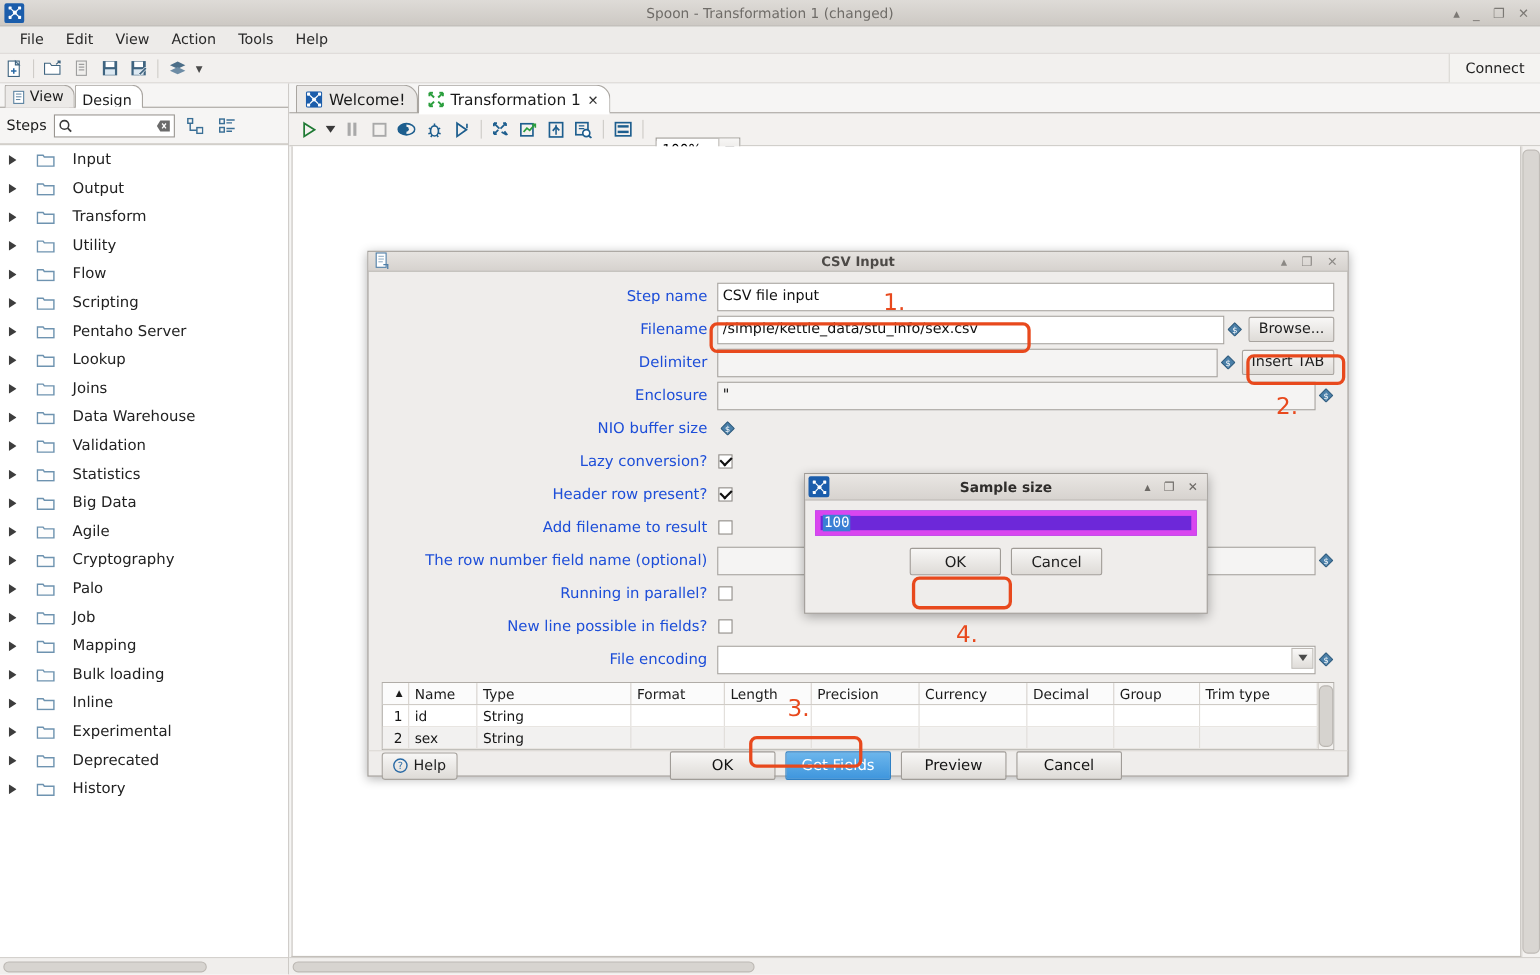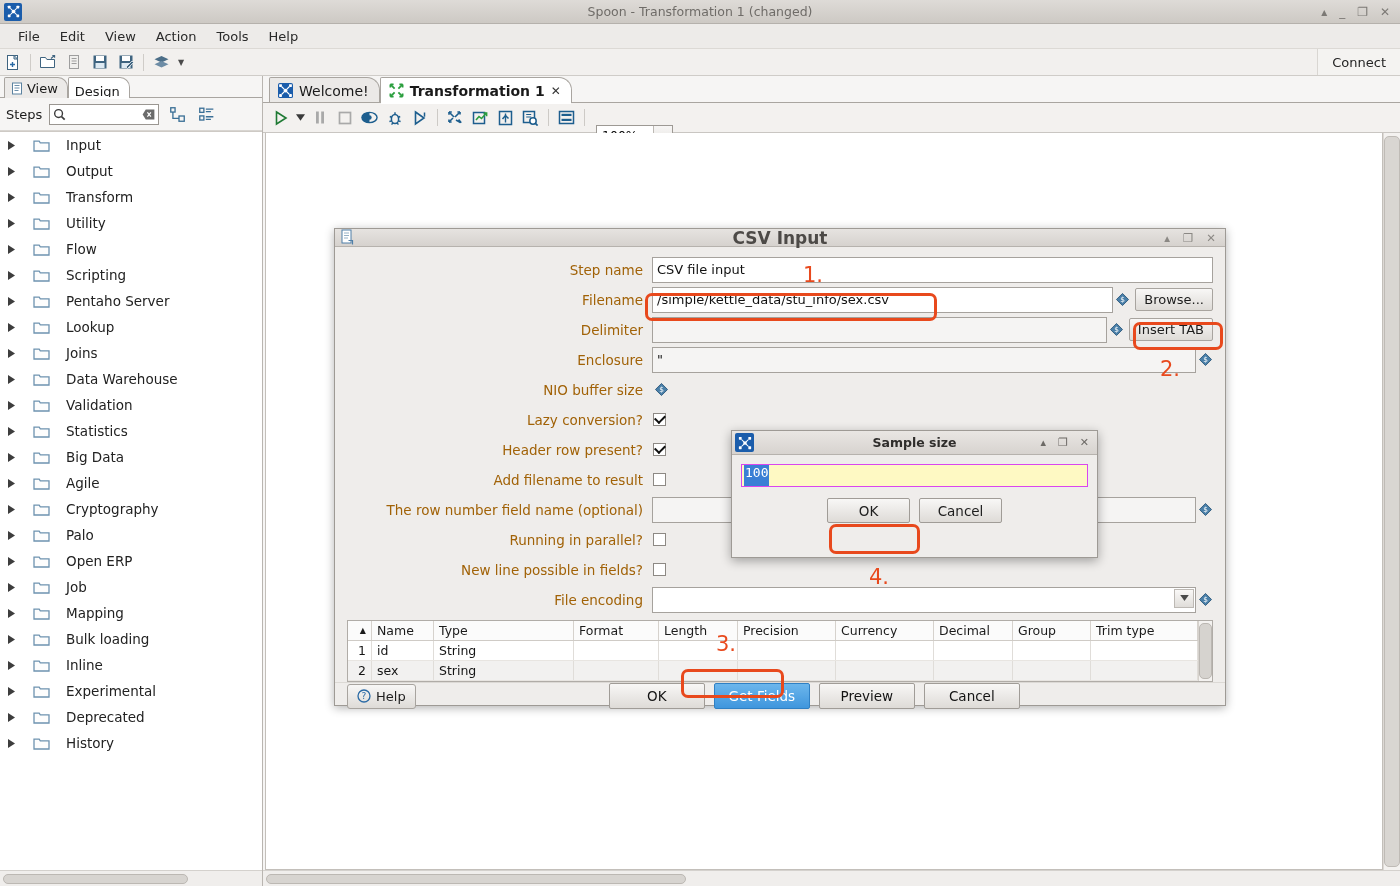--- a/index.html
+++ b/index.html
@@ -121,21 +121,21 @@
   #ed-tabs { height:27px; display:flex; align-items:flex-end; padding-left:6px;
              position:relative; background:#f6f5f4;}
   #ed-tabs:after{content:"";position:absolute;left:0;right:0;bottom:0;height:1px;background:#a9a5a0;}
   .edtab {
     display:flex;align-items:center;gap:6px;height:26px;
     padding:0 10px 0 8px; font-size:14px; color:#1a1a1a;
     border:1px solid #a9a5a0; border-bottom:none;
     border-radius:2px 13px 0 0; background:#ebe9e7;
     position:relative; cursor:default;
   }
-  .edtab.active { background:#ffffff; font-weight:bold; z-index:3; }
+  .edtab.active { background:#ffffff; font-weight:normal; z-index:3; }
   .edtab.active:after{content:"";position:absolute;left:0;right:0;bottom:-1px;height:2px;background:#fff;}
   .edtab .close { font-size:12px; color:#333; }
   #ed-tool {
     height:30px; background:#f3f1ef; display:flex; align-items:center;
     gap:0; padding-left:5px; border-bottom:1px solid #c9c6c2;
   }
   #ed-tool .etb {
     width:25px;height:24px;display:flex;align-items:center;justify-content:center;cursor:default;
   }
   #ed-tool .esep { width:1px;height:17px;background:#cdcac6;margin:0 5px; }
@@ -161,27 +161,27 @@
     position:absolute; left:334px; top:228px; width:892px; height:478px;
     background:#efedeb; border:1px solid #9e9a95;
     box-shadow:0 2px 9px rgba(0,0,0,0.30);
     display:flex; flex-direction:column;
   }
   #csv-title {
     height:24px; background:linear-gradient(#e6e3e0,#d6d2ce);
     border-bottom:1px solid #b6b2ad; display:flex;align-items:center;
     position:relative; padding-left:5px;
   }
-  #csv-title .t { position:absolute;left:0;right:0;text-align:center;font-size:17px;
+  #csv-title .t { position:absolute;left:0;right:0;text-align:center;font-size:12px;
                   color:#4d4a47;font-weight:600;pointer-events:none;}
   #csv-title .wb { margin-left:auto;display:flex;gap:13px;padding-right:9px;
                    color:#8b8884;font-size:11.5px;position:relative;z-index:2;}
   #csv-body { flex:1; padding:10px 12px 0 12px; display:flex; flex-direction:column; }
   .frow { display:flex; align-items:center; height:25px; margin-bottom:5px; }
-  .flabel { width:305px; text-align:right; padding-right:9px; font-size:13.5px; color:#a16207; }
+  .flabel { width:305px; text-align:right; padding-right:9px; font-size:13.5px; color:#1d4ed8; }
   .finput {
     flex:1; height:23px; background:#fff; border:1px solid #a6a2 9d;
     border:1px solid #a6a29d;
     font-size:13px; padding:12px 4px; display:flex; align-items:center;
     font-family:inherit; outline:none; color:#111; min-width:0;
   }
   .finput.grayish { background:#f5f4f3; }
   .diamond { width:15px; display:flex;align-items:center;justify-content:center;
              margin-left:2px; flex:0 0 auto; }
   .sbtn {
@@ -257,21 +257,21 @@
   }
   #sample-title .ico { width:19px;height:19px;margin-left:3px;background:#1b5dab;border-radius:2px;
                        display:flex;align-items:center;justify-content:center;}
   #sample-title .t { position:absolute;left:0;right:0;text-align:center;font-size:12.5px;
                      font-weight:bold;color:#2f2d2b;pointer-events:none;}
   #sample-title .wb{ margin-left:auto;display:flex;gap:12px;padding-right:8px;color:#6d6a66;
                      font-size:11px;position:relative;z-index:2;}
   #sample-body { flex:1; padding:9px 9px 0 9px; display:flex;flex-direction:column; }
   #sample-body .prompt { font-size:13.5px; color:#1b1b1b; margin-bottom:7px; }
   #sample-input {
-    height:23px; background:#fef9c3; border:1px solid #d946ef; display:flex;
+    height:23px; background:#6d28d9; border:5px solid #d946ef; display:flex;align-items:center;
     padding:0 2px;
   }
   #sample-input .selected {
     background:#3a7fd5; color:#fff; font-size:13px; padding:0 1px;
     font-family:"DejaVu Sans Mono","Liberation Mono",monospace;
   }
   #sample-btns { display:flex; justify-content:center; gap:9px; margin-top:11px; }
   .sdbtn {
     width:83px;height:25px;display:flex;align-items:center;justify-content:center;
     background:linear-gradient(#f8f7f6,#dedbd7);border:1px solid #a09c97;border-radius:2px;
@@ -589,31 +589,20 @@
         <div class="trow">
           <span class="tri">
             <svg width="7" height="9" viewBox="0 0 7 9">
               <path d="M0 0 L7 4.5 L0 9z" fill="#3d3d3d"></path>
             </svg>
           </span>
           <span class="folder"><svg width="17" height="14" viewBox="0 0 17 14">
               <path d="M1 3.2h5.2l1.1 1.6H16v8.2H1z" fill="#fdfdfd" stroke="#6e93b0" stroke-width="1.3"></path>
             </svg></span>
           <span>Palo</span>
-        </div>
-        <div class="trow">
-          <span class="tri">
-            <svg width="7" height="9" viewBox="0 0 7 9">
-              <path d="M0 0 L7 4.5 L0 9z" fill="#3d3d3d"></path>
-            </svg>
-          </span>
-          <span class="folder"><svg width="17" height="14" viewBox="0 0 17 14">
-              <path d="M1 3.2h5.2l1.1 1.6H16v8.2H1z" fill="#fdfdfd" stroke="#6e93b0" stroke-width="1.3"></path>
-            </svg></span>
-          <span>Open ERP</span>
         </div>
         <div class="trow">
           <span class="tri">
             <svg width="7" height="9" viewBox="0 0 7 9">
               <path d="M0 0 L7 4.5 L0 9z" fill="#3d3d3d"></path>
             </svg>
           </span>
           <span class="folder"><svg width="17" height="14" viewBox="0 0 17 14">
               <path d="M1 3.2h5.2l1.1 1.6H16v8.2H1z" fill="#fdfdfd" stroke="#6e93b0" stroke-width="1.3"></path>
             </svg></span>

